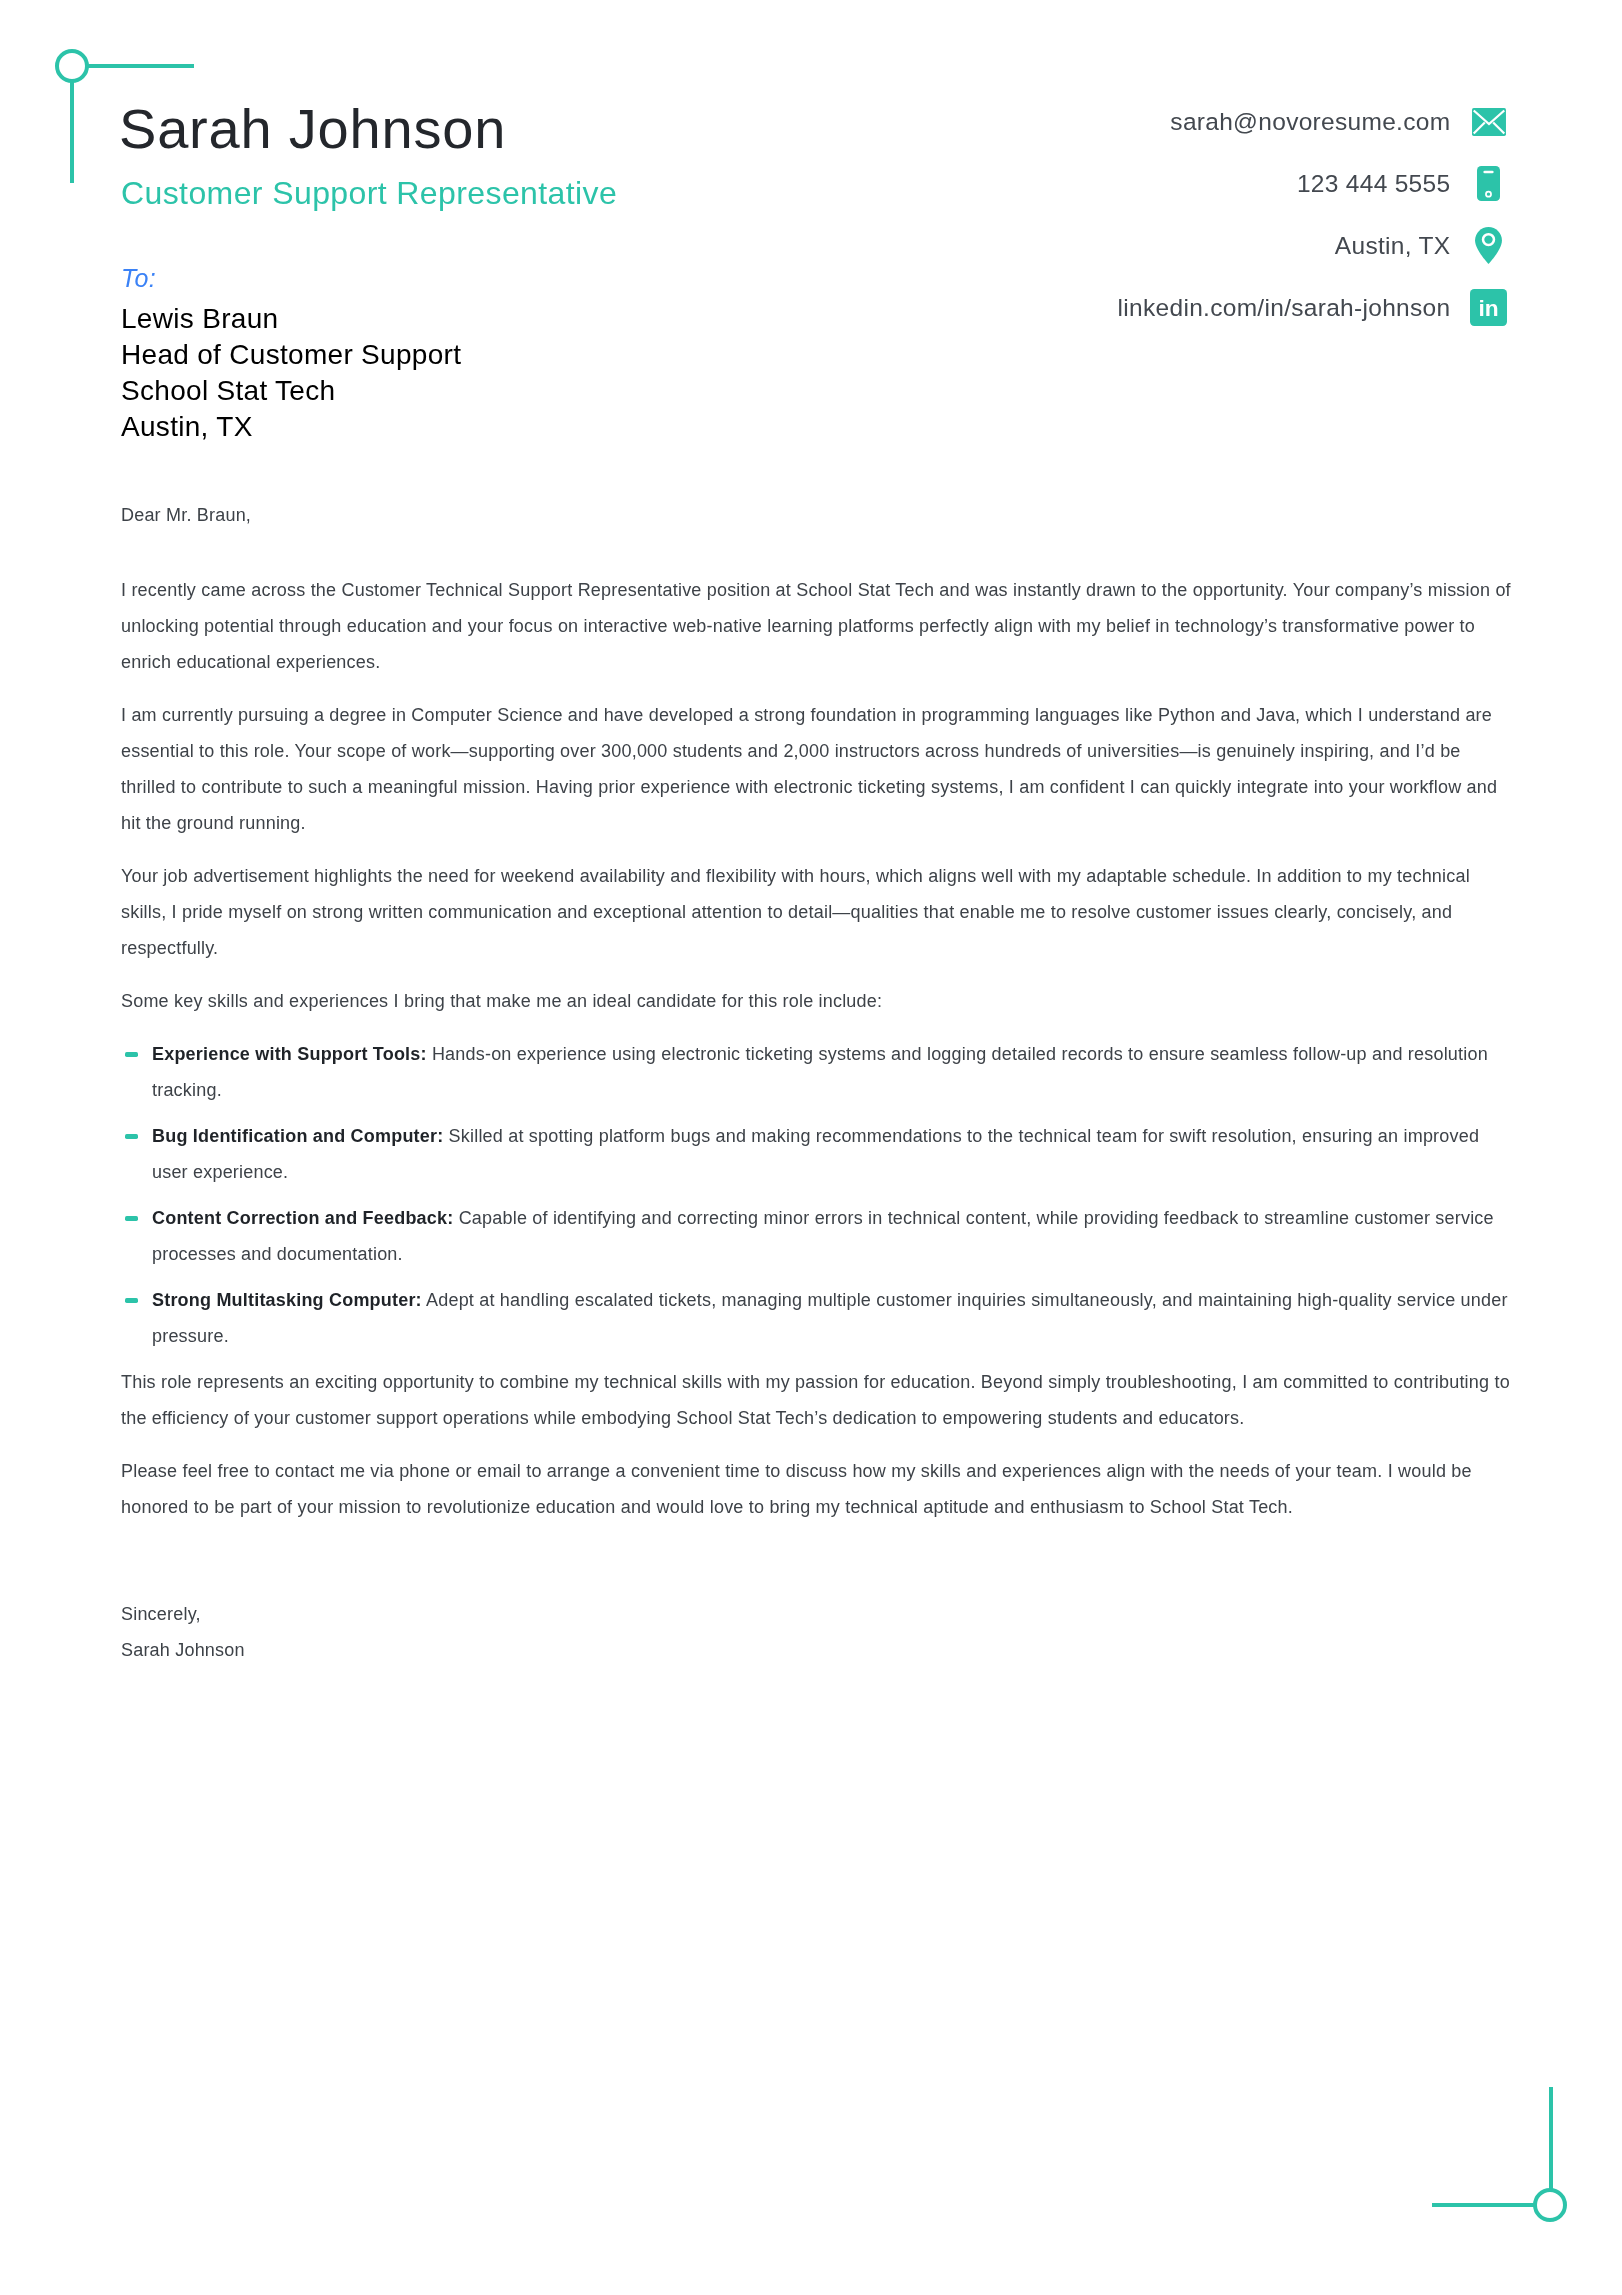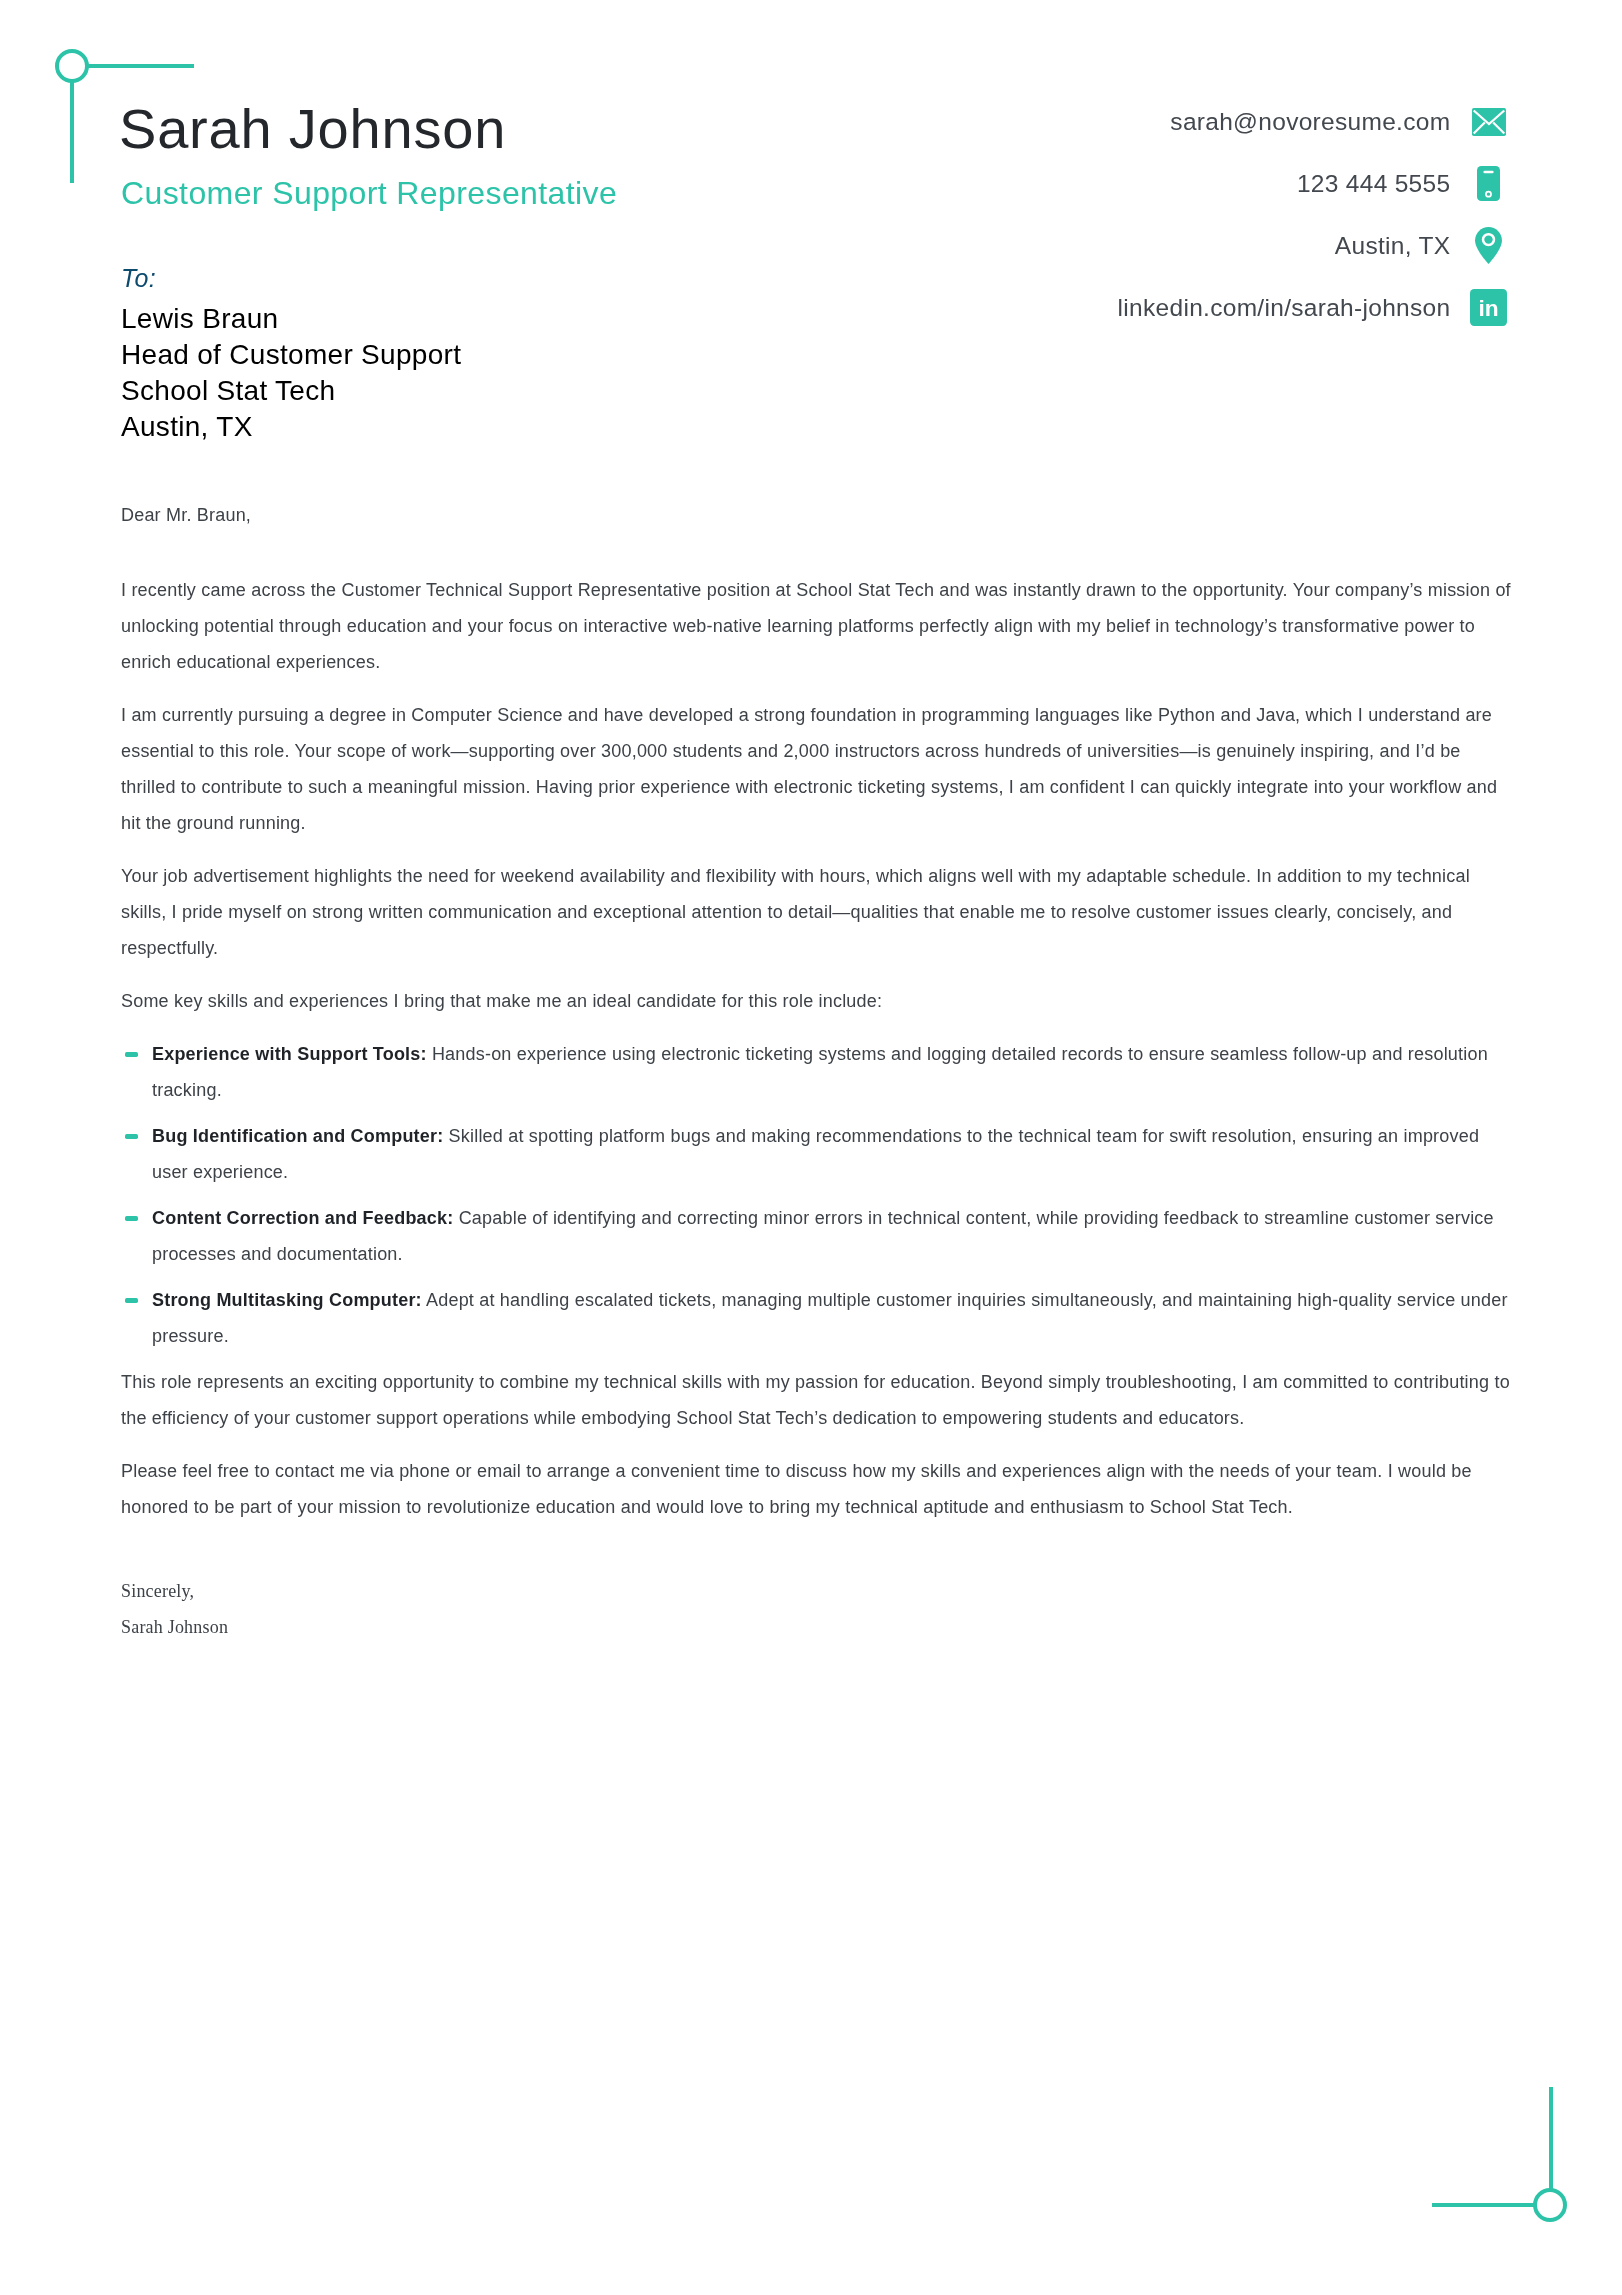--- a/index.html
+++ b/index.html
@@ -50,21 +50,21 @@
     white-space:nowrap;
   }
   .contact-icon {
     width:39px; display:flex; justify-content:center; align-items:center;
     margin-left:18.6px; flex:0 0 39px;
   }
 
   
   .to-block { position:absolute; left:121px; top:264px; }
   .to-label {
-    font-style:italic; color:#0c4a6e; font-size:25px;
+    font-style:italic; color:#3b82f6; font-size:25px;
     margin-bottom:8.4px; letter-spacing:0.4px;
   }
   .to-line { font-size:28px; line-height:36px; color:#000000; letter-spacing:0.3px; }
 
   
   .letter {
     position:absolute; left:121px; top:497px; width:1390px;
     font-size:18px; line-height:36px; letter-spacing:0.2px; color:#3d4248;
   }
   .salutation { margin-bottom:39px; }
@@ -72,21 +72,21 @@
   .skills-intro { margin-bottom:12px; }
   .bullets { list-style:none; margin:17px 0 5px 0; }
   .bullet {
     position:relative; padding-left:31px; margin-bottom:10px;
   }
   .bullet::before {
     content:""; position:absolute; left:4.2px; top:16px;
     width:12.7px; height:5px; border-radius:1.7px; background:#2cc3a9;
   }
   .bullet-title { font-weight:700; color:#1f2328; }
-  .signature-block { margin-top:48px;font-family:Liberation Serif, serif; }
+  .signature-block { margin-top:71px; }
   .signature-line { line-height:36px; }
 </style>
 </head>
 <body>
 
 <div class="page">
 
   <div class="orn-circle orn-top-circle"></div>
   <div class="orn-line orn-top-hline"></div>
   <div class="orn-line orn-top-vline"></div>

